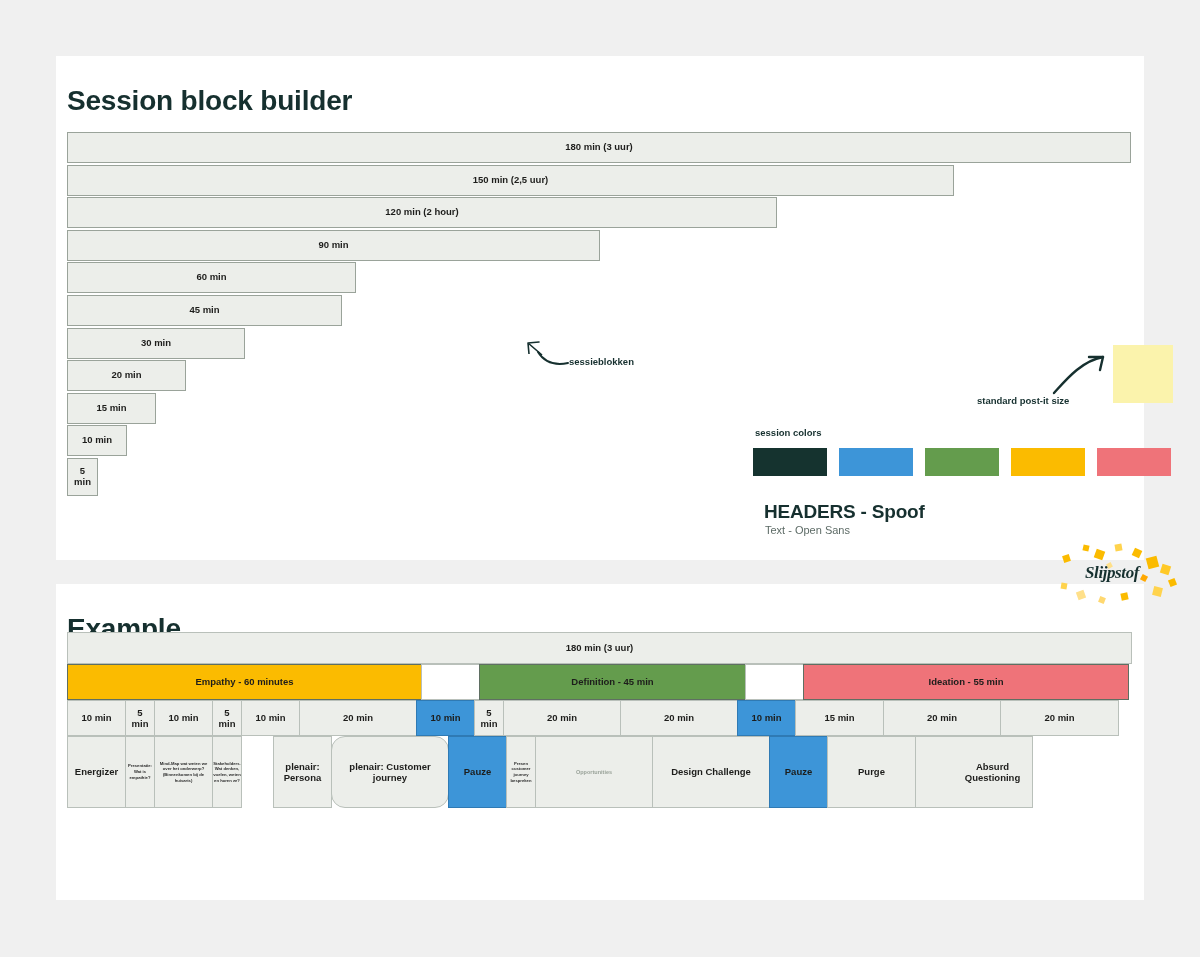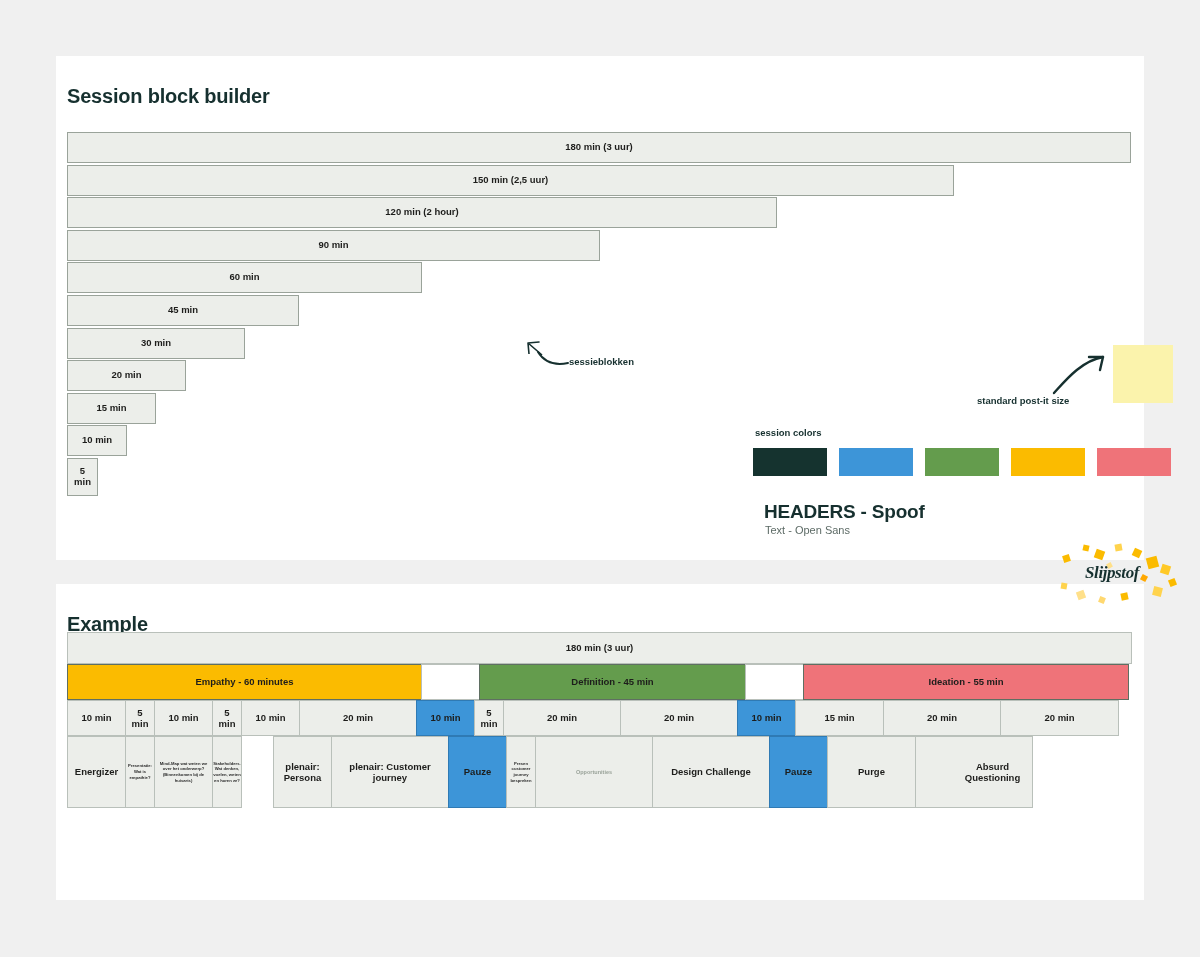--- a/index.html
+++ b/index.html
@@ -17,21 +17,21 @@
     left: 56px;
     width: 1088px;
     background: #ffffff;
   }
   #card-builder { top: 56px; height: 504px; }
   #card-example { top: 584px; height: 316px; }
 
   .card-title {
     position: absolute;
     left: 11px;
-    font-size: 20px;
+    font-size: 28px;
     font-weight: bold;
     color: #16302f;
     letter-spacing: -0.2px;
   }
   #builder-title { top: 29px; }
   #example-title { top: 29px; }
 
   
   .ladder { position: absolute; left: 11px; top: 76px; width: 1066px; }
   .ladder-row { position: relative; height: 32.6px; }
@@ -148,24 +148,24 @@
         <div class="ladder-row">
           <div class="block" style="width: 887px;">150&nbsp;min (2,5 uur)</div>
         </div>
         <div class="ladder-row">
           <div class="block" style="width: 710px;">120&nbsp;min (2 hour)</div>
         </div>
         <div class="ladder-row">
           <div class="block" style="width: 533px;">90&nbsp;min</div>
         </div>
         <div class="ladder-row">
-          <div class="block" style="width: 355px;">60&nbsp;min</div>
-        </div>
-        <div class="ladder-row">
-          <div class="block" style="width: 232px;">45&nbsp;min</div>
+          <div class="block" style="width: 289px;">60&nbsp;min</div>
+        </div>
+        <div class="ladder-row">
+          <div class="block" style="width: 275px;">45&nbsp;min</div>
         </div>
         <div class="ladder-row">
           <div class="block" style="width: 178px;">30&nbsp;min</div>
         </div>
         <div class="ladder-row">
           <div class="block" style="width: 119px;">20&nbsp;min</div>
         </div>
         <div class="ladder-row">
           <div class="block" style="width: 89px;">15&nbsp;min</div>
         </div>
@@ -252,21 +252,21 @@
           <div class="cell" style="width: 89px; flex: 0 0 89px;">15 min</div>
           <div class="cell" style="width: 118px; flex: 0 0 118px;">20 min</div>
           <div class="cell" style="width: 119px; flex: 0 0 119px;">20 min</div>
         </div>
       <div class="ex-row row-act">
           <div class="cell" style="width: 59px; flex: 0 0 59px;">Energizer</div>
           <div class="cell tiny " style="width: 30px; flex: 0 0 30px;">Presentatie: Wat is empathie?</div>
           <div class="cell tiny " style="width: 59px; flex: 0 0 59px;">Mind-Map wat weten we over het onderwerp? (Binnenkomen bij de huisarts)</div>
           <div class="cell tiny " style="width: 30px; flex: 0 0 30px;">Stakeholders. Wat denken, voelen, weten en horen ze?</div>
           <div class="cell" style="width: 59px; flex: 0 0 59px; margin-left: 32px;">plenair: Persona</div>
-          <div class="cell" style="width: 118px; flex: 0 0 118px;">plenair: Customer journey</div>
+          <div class="cell" style="width: 118px; flex: 0 0 118px; border-radius: 14px;">plenair: Customer journey</div>
           <div class="cell blue " style="width: 59px; flex: 0 0 59px;">Pauze</div>
           <div class="cell tiny " style="width: 30px; flex: 0 0 30px;">Presen customer journey bespreken</div>
           <div class="cell faint" style="width: 118px; flex: 0 0 118px;">Opportunities</div>
           <div class="cell" style="width: 118px; flex: 0 0 118px;">Design Challenge</div>
           <div class="cell blue " style="width: 59px; flex: 0 0 59px;">Pauze</div>
           <div class="cell" style="width: 89px; flex: 0 0 89px;">Purge</div>
           <div class="cell" style="width: 118px; flex: 0 0 118px; padding-left: 40px;">Absurd Questioning</div>
         </div>
     </div>
 

